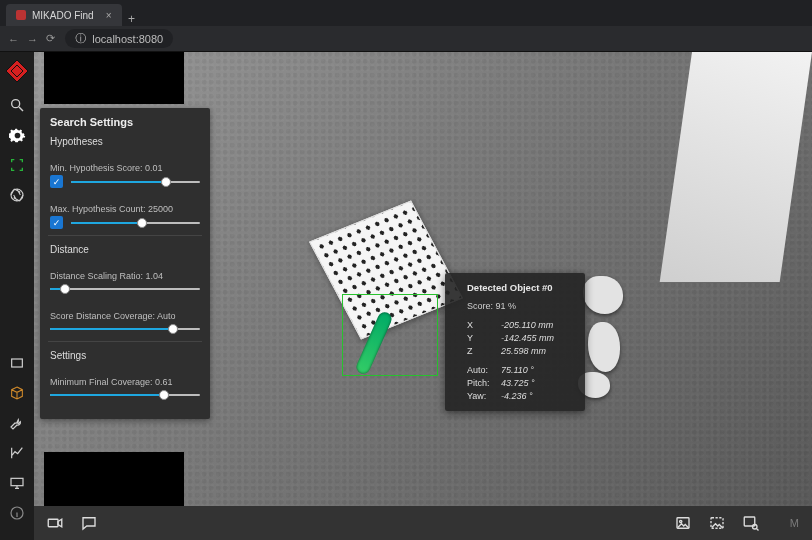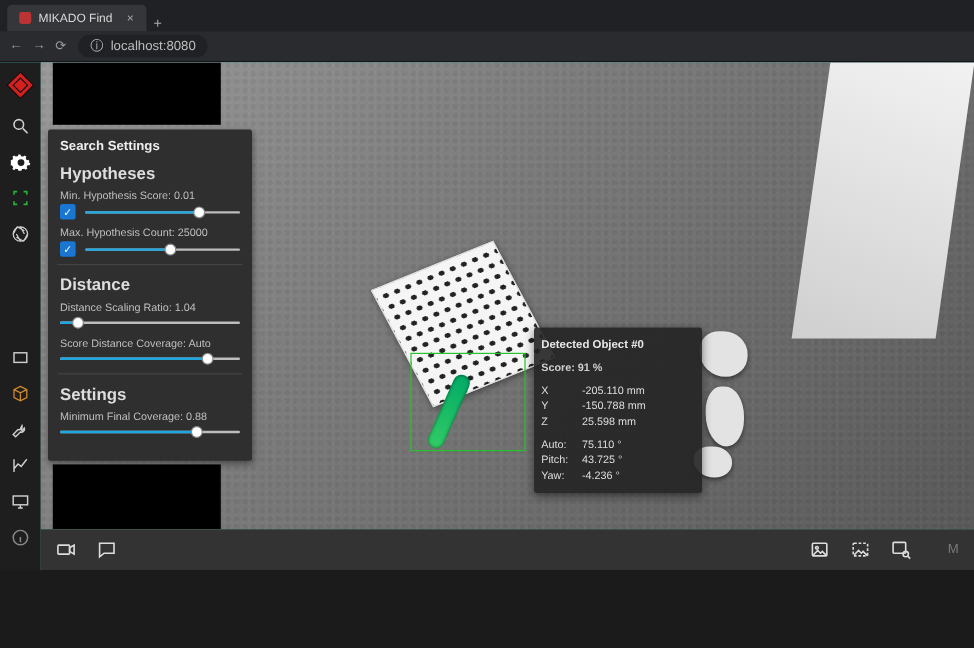--- a/index.html
+++ b/index.html
@@ -9,21 +9,21 @@
   .chrome      { width:100%; height:26px; background:#202124; display:flex; align-items:flex-end; }
   .tab         { height:22px; background:#35363a; color:#d8d8d8; font-size:10px; padding:0 10px; display:flex; align-items:center; gap:6px; border-radius:4px 4px 0 0; margin-left:6px; }
   .tab .fav    { width:10px; height:10px; background:#b33; border-radius:2px; }
   .tab .x      { color:#aaa; margin-left:6px; }
   .plus        { width:20px; text-align:center; color:#aaa; font-size:12px; }
   .addrbar     { width:100%; height:26px; background:#2a2b2e; display:flex; align-items:center; gap:10px; padding:0 8px; color:#bdbdbd; font-size:11px; border-bottom:1px solid #111; }
   .addrbar .nav{ display:flex; gap:8px; color:#9a9a9a; }
   .url         { display:flex; align-items:center; gap:6px; background:#202124; border-radius:10px; padding:2px 10px; flex:0 0 auto; }
 
   
-  .app         { position:relative; width:100%; height:423px; background:#5eead4; }
+  .app         { position:relative; width:100%; height:488px; background:#1d4ed8; }
   .toolrail    { position:absolute; left:0; top:0; width:34px; height:100%; background:#1e1e1e; display:flex; flex-direction:column; align-items:center; padding-top:6px; gap:12px; }
   .toolrail .ico { width:18px; height:18px; display:flex; align-items:center; justify-content:center; color:#cfcfcf; }
   .toolrail .spacer { flex:1; }
   .logo        { width:26px; height:26px; display:flex; align-items:center; justify-content:center; }
 
   
   .view        { position:absolute; left:34px; right:0; top:0; bottom:34px; background:linear-gradient(135deg,#9a9a9a 0%,#7d7d7d 40%,#5a5a5a 100%); overflow:hidden; }
   .noise       { position:absolute; inset:0; background:
                  radial-gradient(circle at 30% 30%, rgba(0,0,0,0.08) 0 2px, transparent 3px) 0 0/7px 7px,
                  radial-gradient(circle at 70% 60%, rgba(255,255,255,0.04) 0 1px, transparent 2px) 0 0/5px 5px;
@@ -37,37 +37,37 @@
                  transform:rotate(-22deg) skewX(6deg);
                  background-image:radial-gradient(#222 2.2px, transparent 2.3px);
                  background-size:10px 10px; background-position:3px 3px; box-shadow:0 2px 6px rgba(0,0,0,.4); }
   .bbox        { position:absolute; left:308px; top:242px; width:96px; height:82px; border:1.5px solid #28c22e; }
   .handle      { position:absolute; left:333px; top:258px; width:14px; height:66px; background:linear-gradient(#0a6,#3c6); border-radius:7px; transform:rotate(24deg); box-shadow:inset 0 0 3px rgba(0,0,0,.6);}
   .blob        { position:absolute; background:#e3e3e3; border-radius:40% 50% 45% 55%; box-shadow:0 2px 4px rgba(0,0,0,.5);}
 
   
   .panel       { position:absolute; left:6px; top:56px; width:170px; background:#2f2f2f; padding:8px 10px 12px 10px; border-radius:2px; box-shadow:0 2px 6px rgba(0,0,0,.4); }
   .panel h1    { font-size:11px; font-weight:600; color:#eee; margin-bottom:8px; }
-  .panel h2    { font-size:14px; font-weight:700; color:#ddd; margin:8px 0 4px 0; }
+  .panel h2    { font-size:10px; font-weight:400; color:#ddd; margin:8px 0 4px 0; }
   .panel hr    { border:none; border-top:1px solid #444; margin:6px -2px; }
-  .plabel      { font-size:9px; color:#bfbfbf; margin:6px 0 2px 0; }
+  .plabel      { font-size:9px; color:#bfbfbf; margin:16px 0 2px 0; }
   .row         { display:flex; align-items:center; gap:8px; margin:2px 0 6px 0; }
   .chk         { width:13px; height:13px; background:#1976d2; display:flex; align-items:center; justify-content:center; color:#fff; font-size:9px; border-radius:2px; flex:0 0 auto;}
   .slider      { position:relative; flex:1; height:12px; }
   .track       { position:absolute; left:0; right:0; top:5px; height:2px; background:#bdbdbd; border-radius:1px; }
   .fill        { position:absolute; left:0; top:5px; height:2px; background:#1ea7e0; border-radius:1px; }
   .thumb       { position:absolute; top:1px; width:10px; height:10px; background:#fff; border-radius:50%; border:1px solid #888; transform:translateX(-5px);}
 
   
-  .detect      { position:absolute; left:411px; top:221px; width:140px; background:rgba(36,36,36,.9); padding:8px 6px; border-radius:2px; font-size:9px; color:#e8e8e8; line-height:1.45; box-shadow:0 2px 8px rgba(0,0,0,.5);}
+  .detect      { position:absolute; left:411px; top:221px; width:140px; background:rgba(36,36,36,.9); padding:8px 22px; border-radius:2px; font-size:9px; color:#e8e8e8; line-height:1.45; box-shadow:0 2px 8px rgba(0,0,0,.5);}
   .detect h3   { font-size:9.5px; font-weight:600; margin-bottom:5px;}
-  .detect .sub { color:#cfcfcf; margin-bottom:6px; display:block;font-weight:bold;}
+  .detect .sub { color:#cfcfcf; margin-bottom:6px; display:block;}
   .kv          { display:flex; }
   .kv .k       { flex:0 0 34px; color:#ddd;}
-  .kv .v       { color:#ddd; }
+  .kv .v       { color:#ddd;font-style:italic; }
 
   
   .bbar        { position:absolute; left:34px; right:0; bottom:0; height:34px; background:#333; display:flex; align-items:center; padding:0 12px; gap:16px;}
   .bbar .grp-r { margin-left:auto; display:flex; gap:16px; align-items:center;}
   .bbar .m     { color:#7a7a7a; font-size:11px; letter-spacing:1px; margin-left:14px;}
   .bico        { width:18px; height:18px; color:#ddd; display:flex; align-items:center; justify-content:center;}
 
   svg { display:block; }
 </style>
 </head>
@@ -210,40 +210,40 @@
       <div class="row">
         <div class="slider">
           <div class="track"></div>
             <div class="fill" style="width:82%"></div>
             <div class="thumb" style="left:82%"></div>
         </div>
       </div>
 
       <hr>
       <h2>Settings</h2>
-      <div class="plabel">Minimum Final Coverage: 0.88</div>
+      <div class="plabel">Minimum Final Coverage: 0.61</div>
       <div class="row">
         <div class="slider">
           <div class="track"></div>
             <div class="fill" style="width:76%"></div>
             <div class="thumb" style="left:76%"></div>
         </div>
       </div>
     </div>
 
     <div class="detect">
       <h3>Detected Object #0</h3>
       <span class="sub">Score: 91 %</span>
       <div class="kv">
           <span class="k">X</span>
           <span class="v">-205.110 mm</span>
         </div>
       <div class="kv">
           <span class="k">Y</span>
-          <span class="v">-150.788 mm</span>
+          <span class="v">-142.455 mm</span>
         </div>
       <div class="kv">
           <span class="k">Z</span>
           <span class="v">25.598 mm</span>
         </div>
       <div style="height:6px"></div>
       <div class="kv">
           <span class="k">Auto:</span>
           <span class="v">75.110 °</span>
         </div>

